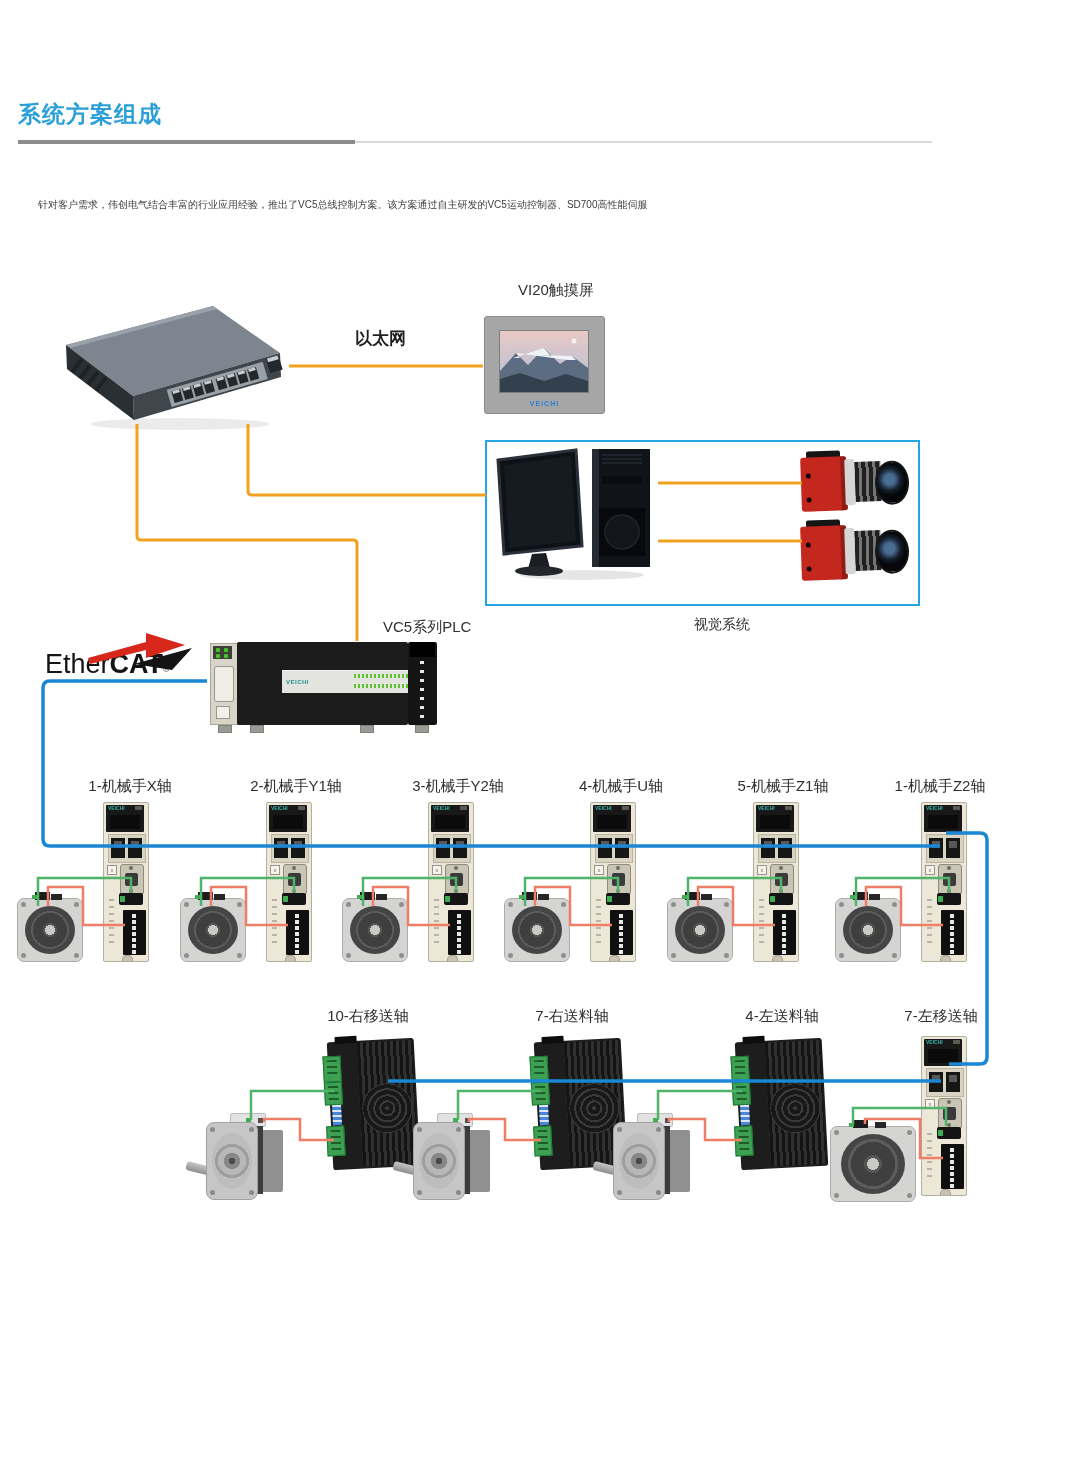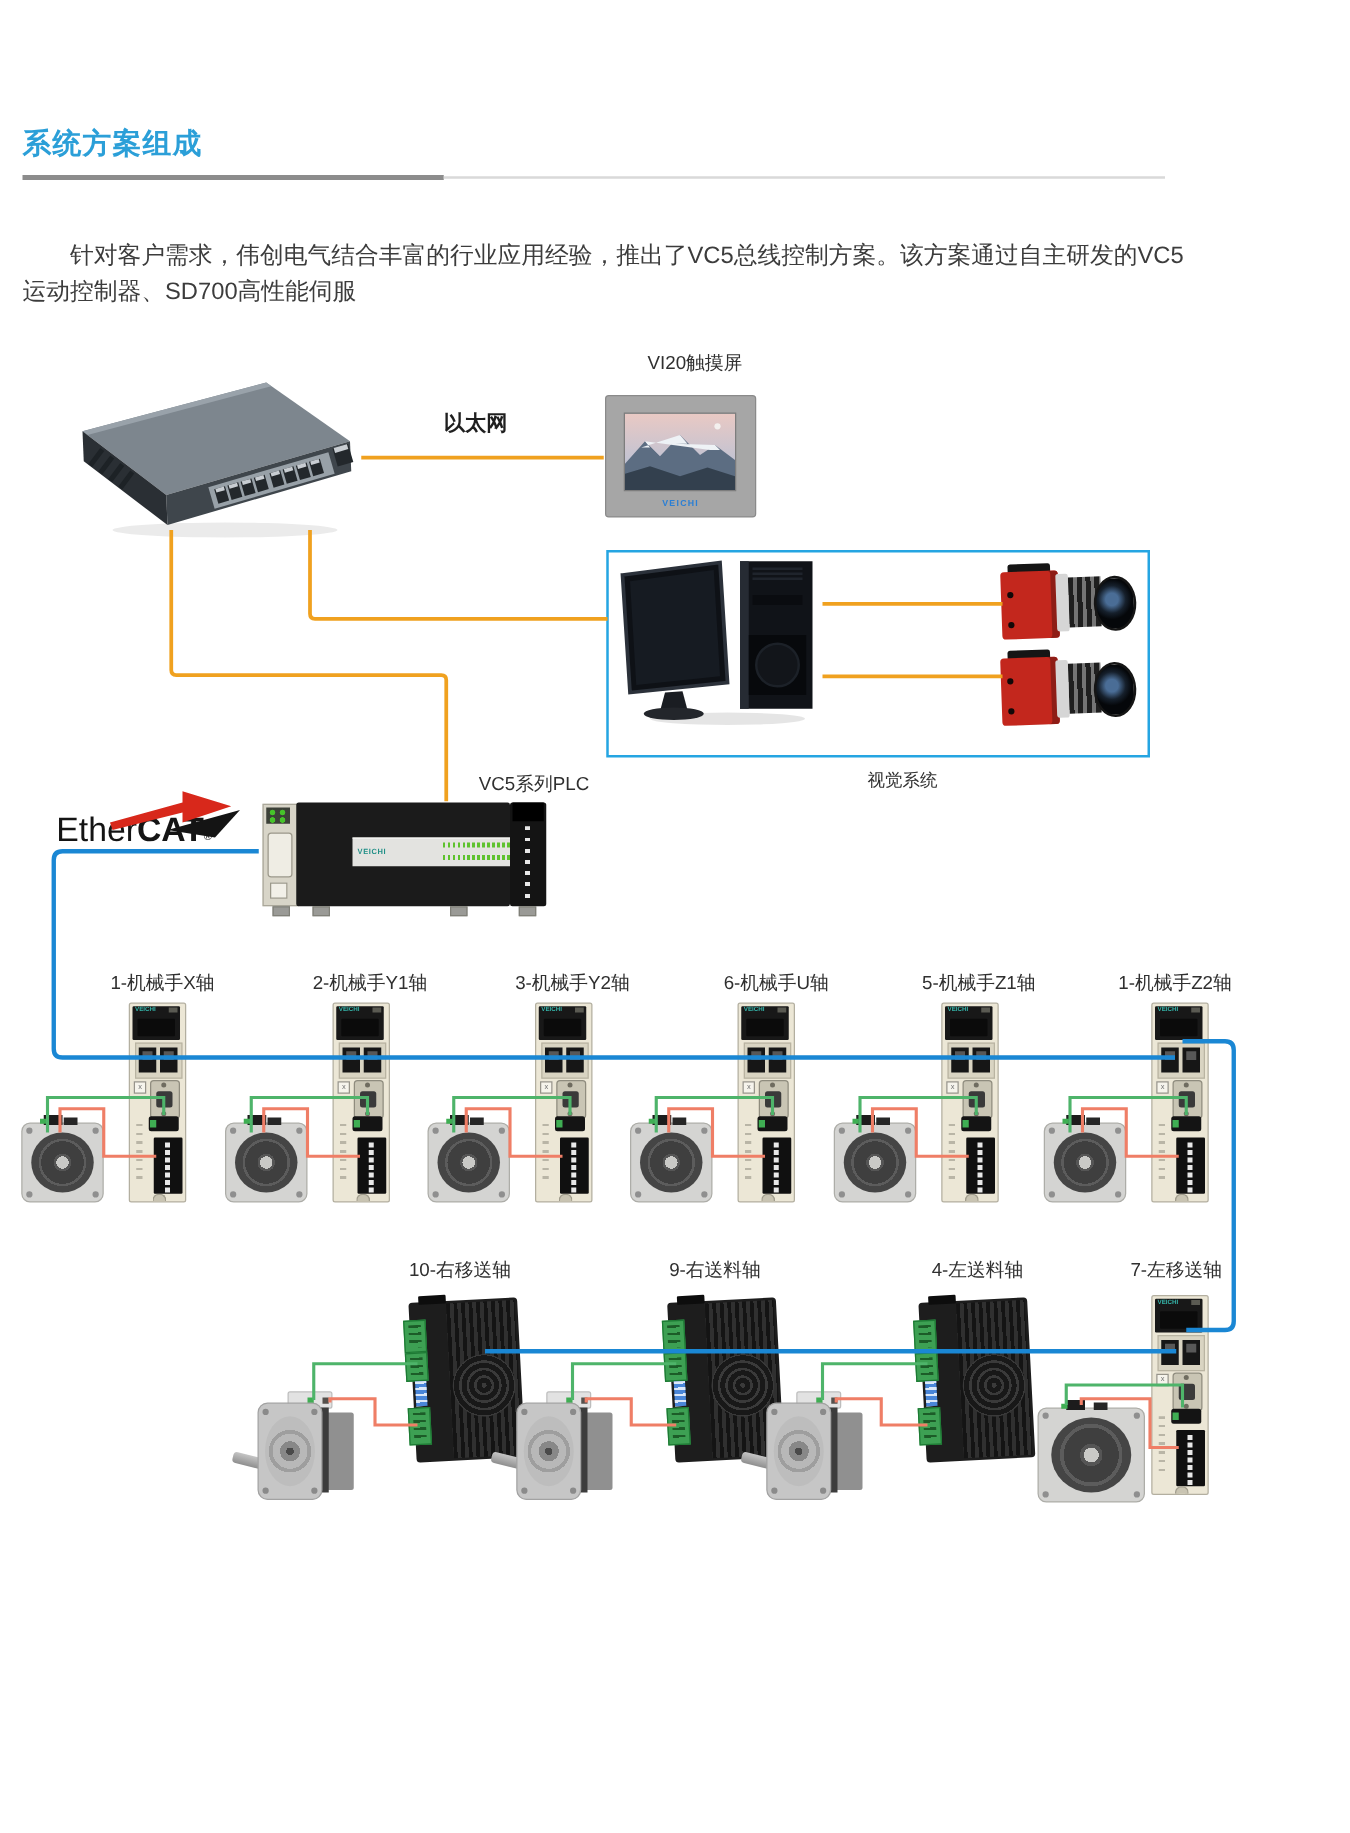--- a/index.html
+++ b/index.html
@@ -3,21 +3,21 @@
 <meta charset="utf-8">
 <style>
   html,body{margin:0;padding:0;background:#ffffff;}
   #page{position:relative;width:1080px;height:1466px;background:#ffffff;overflow:hidden;
         font-family:"Liberation Sans",sans-serif;}
   .abs{position:absolute;}
   
   #page-title{left:18px;top:99px;font-size:23px;font-weight:bold;color:#2b9fd8;letter-spacing:1px;}
   #divider-dark{left:18px;top:140px;width:337px;height:4px;background:#8c8c8c;}
   #divider-light{left:355px;top:141px;width:577px;height:2px;background:#d9d9d9;}
-  #intro{left:18px;top:190px;width:945px;font-size:19px;line-height:29px;color:#3c3c3c;}
+  #intro{left:18px;top:190px;width:945px;font-size:10px;line-height:29px;color:#3c3c3c;}
   #intro .l1{text-indent:2em;}
   .dlabel{position:absolute;font-size:15px;color:#303030;white-space:nowrap;}
   #ethernet-label{font-size:17px;font-weight:bold;color:#1f1f1f;}
   #vision-label{font-size:14px;}
   
   #vision-box{left:485px;top:440px;width:431px;height:162px;border:2px solid #25a5e2;background:#fff;}
   
   #hmi{left:484px;top:316px;width:119px;height:96px;background:#a6a6a6;border:1px solid #8a8a8a;border-radius:3px;}
   #hmi .scr{position:absolute;left:14px;top:13px;width:88px;height:61px;border:1px solid #7d7d7d;overflow:hidden;}
   #hmi .brand{position:absolute;left:0;right:0;bottom:6px;text-align:center;font-size:7px;font-weight:bold;color:#2b7fd4;letter-spacing:1px;}
@@ -480,21 +480,21 @@
     <div class="sm z20" style="left: 504px; top: 898px;">
       <div class="sm-con1"></div>
       <div class="sm-con2"></div>
       <div class="sm-chip"></div>
       <div class="sm-face"></div>
       <span class="sm-h h1"></span>
       <span class="sm-h h2"></span>
       <span class="sm-h h3"></span>
       <span class="sm-h h4"></span>
     </div>
-    <div class="dlabel" style="top: 777px; left: 621px; transform: translateX(-50%);">6-机械手U轴</div>
+    <div class="dlabel" style="top: 777px; left: 621px; transform: translateX(-50%);">4-机械手U轴</div>
     <div class="sd z20" style="left: 753px; top: 802px;">
       <div class="sd-top">
         <span class="sd-brand">VEICHI</span>
         <span class="sd-dot"></span>
         <div class="sd-screen"></div>
       </div>
       <div class="sd-ports">
         <span class="p p1">
           <i></i>
         </span>
@@ -680,21 +680,21 @@
       <div class="st-band"></div>
       <div class="st-shaft"></div>
       <div class="st-face">
         <div class="st-rings"></div>
         <span class="st-h h1"></span>
         <span class="st-h h2"></span>
         <span class="st-h h3"></span>
         <span class="st-h h4"></span>
       </div>
     </div>
-    <div class="dlabel" style="top: 1007px; left: 572px; transform: translateX(-50%);">9-右送料轴</div>
+    <div class="dlabel" style="top: 1007px; left: 572px; transform: translateX(-50%);">7-右送料轴</div>
     <div class="sp z20" style="left: 738px; top: 1040px;">
       <div class="sp-fins"></div>
       <div class="sp-fan"></div>
       <div class="sp-tab"></div>
       <div class="sp-ta">
         <i></i>
       </div>
       <div class="sp-tb">
         <i></i>
       </div>

